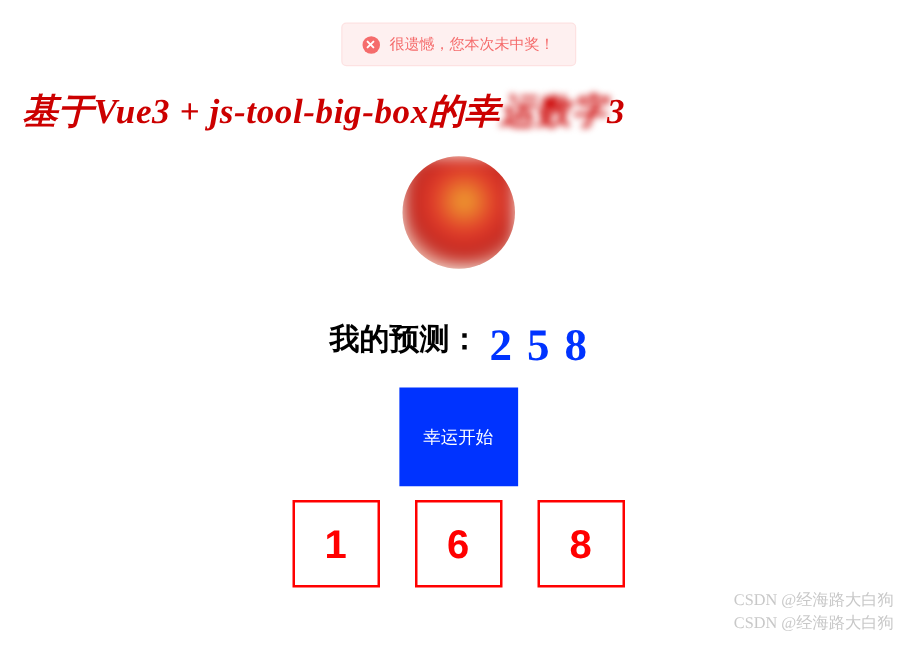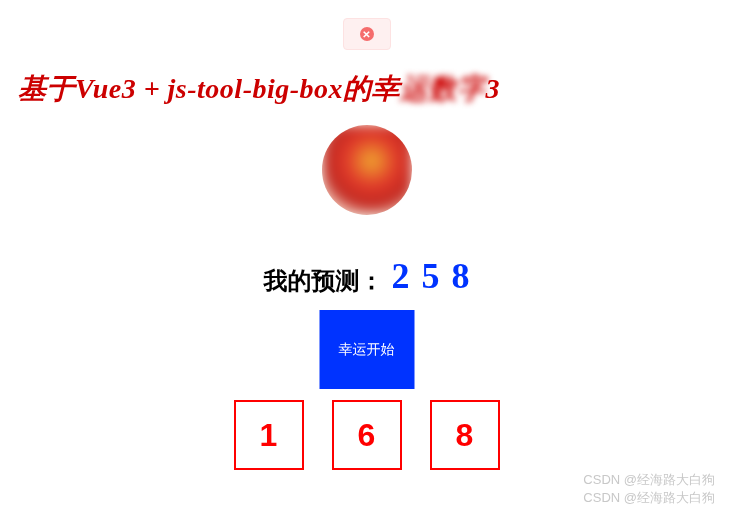--- a/index.html
+++ b/index.html
@@ -71,21 +71,21 @@
       background: radial-gradient(circle at 55% 40%, #f0a830 0%, #e0392a 35%, #c02820 60%, #f5d0c0 80%);
       filter: blur(6px);
     }
     .predict-row {
       position: absolute;
       top: 255px;
       left: 0;
       right: 0;
       display: flex;
       justify-content: center;
-      align-items: flex-end;
+      align-items: flex-start;
       gap: 8px;
     }
     .predict-label {
       font-size: 24px;
       font-weight: bold;
       color: #000;
     }
     .predict-nums {
       display: flex;
       gap: 12px;
@@ -131,30 +131,31 @@
       font-size: 32px;
       font-weight: bold;
       color: #ff0000;
       font-family: Arial, sans-serif;
     }
     .watermark {
       position: absolute;
       right: 18px;
       font-size: 13px;
       color: #c8c8c8;
-      font-family: Liberation Sans, sans-serif;
+      font-family: Liberation Serif, serif;
     }
     .wm1 { bottom: 28px; }
     .wm2 { bottom: 10px; }
   </style>
 </head>
 <body>
 
 <div class="alert">
   <span class="alert-icon">✕</span>
+  <span>很遗憾，您本次未中奖！</span>
 </div>
 
 <div class="title">
   <span>基于</span><span>Vue3 + js-tool-big-box</span><span>的幸</span><span class="blur">运数字</span><span>3</span>
 </div>
 
 <div class="avatar">
   <div class="avatar-inner"></div>
 </div>
 

